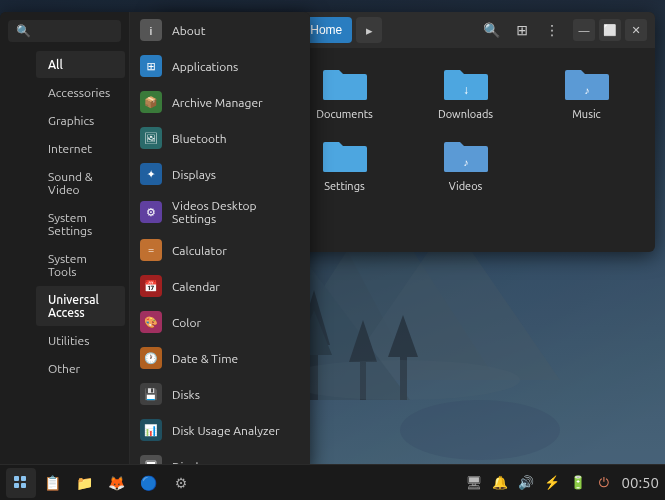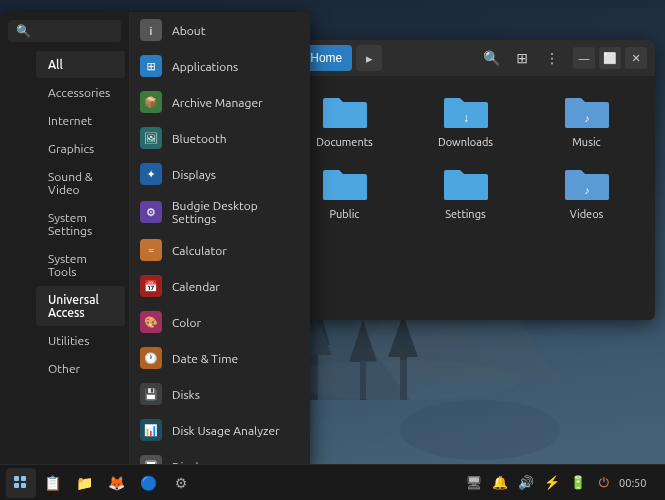--- a/index.html
+++ b/index.html
@@ -20,26 +20,25 @@
       height: 500px;
       background: linear-gradient(160deg, #1a2a3a 0%, #2a3a4a 30%, #3a5060 50%, #4a6070 60%, #566878 70%, #607880 80%, #6a8090 90%);
     }
 
     
     .file-manager {
       position: absolute;
       top: 12px;
       left: 155px;
       width: 500px;
-      height: 280px;
+      height: 240px;
       background: #232323;
       border-radius: 6px;
       overflow: hidden;
       box-shadow: 0 4px 20px rgba(0,0,0,0.6);
-      margin-top: 28px;
     }
 
     .fm-titlebar {
       display: flex;
       align-items: center;
       background: #2d2d2d;
       height: 36px;
       padding: 0 8px;
       gap: 4px;
     }
@@ -304,22 +303,23 @@
       display: flex;
       align-items: center;
       justify-content: center;
       font-size: 13px;
       cursor: pointer;
       color: #bbb;
     }
 
     .tray-clock {
       color: #ccc;
-      font-size: 11px;
+      font-size: 15px;
       min-width: 40px;
+      text-align: right;
     }
   </style>
 </head>
 <body>
 
 <div class="wallpaper">
 
   <svg width="665" height="500" style="position:absolute;top:0;left:0;opacity:0.7">
     <defs>
       <linearGradient id="bg" x1="0" y1="0" x2="0" y2="1">
@@ -432,30 +432,20 @@
     <span class="fm-item-label">Pictures</span>
   </div>
         <div class="fm-item">
     <div class="fm-folder-icon">
       <svg viewBox="0 0 48 40" fill="none">
         <path d="M2 8 Q2 6 4 6 H18 L22 10 H44 Q46 10 46 12 V34 Q46 36 44 36 H4 Q2 36 2 34 Z" fill="#4da6e0"></path>
         <path d="M2 14 H46 V34 Q46 36 44 36 H4 Q2 36 2 34 Z" fill="#4da6e0" opacity="0.8"></path>
 
       </svg>
     </div>
-    <span class="fm-item-label">Public</span>
-  </div>
-        <div class="fm-item">
-    <div class="fm-folder-icon">
-      <svg viewBox="0 0 48 40" fill="none">
-        <path d="M2 8 Q2 6 4 6 H18 L22 10 H44 Q46 10 46 12 V34 Q46 36 44 36 H4 Q2 36 2 34 Z" fill="#4da6e0"></path>
-        <path d="M2 14 H46 V34 Q46 36 44 36 H4 Q2 36 2 34 Z" fill="#4da6e0" opacity="0.8"></path>
-
-      </svg>
-    </div>
     <span class="fm-item-label">Settings</span>
   </div>
         <div class="fm-item">
     <div class="fm-folder-icon">
       <svg viewBox="0 0 48 40" fill="none">
         <path d="M2 8 Q2 6 4 6 H18 L22 10 H44 Q46 10 46 12 V34 Q46 36 44 36 H4 Q2 36 2 34 Z" fill="#5b9ad5"></path>
         <path d="M2 14 H46 V34 Q46 36 44 36 H4 Q2 36 2 34 Z" fill="#5b9ad5" opacity="0.8"></path>
         <text x="24" y="30" text-anchor="middle" fill="white" font-size="10">♪</text>
 
       </svg>
@@ -469,22 +459,22 @@
 <div class="app-launcher">
 
   <div class="categories-panel">
     <div class="search-bar">
       <span class="search-icon">🔍</span>
       <input type="text" class="search-input" placeholder="" style="">
     </div>
     <div class="category-list" id="category-list">
     <div class="cat-item active">All</div>
         <div class="cat-item">Accessories</div>
+        <div class="cat-item">Graphics</div>
         <div class="cat-item">Internet</div>
-        <div class="cat-item">Graphics</div>
         <div class="cat-item">Sound &amp; Video</div>
         <div class="cat-item">System Settings</div>
         <div class="cat-item">System Tools</div>
         <div class="cat-item active">Universal Access</div>
         <div class="cat-item">Utilities</div>
         <div class="cat-item">Other</div>
       </div>
   </div>
 
   <div class="apps-panel" id="apps-panel">
@@ -515,21 +505,21 @@
       <div class="app-item">
     <div class="app-icon" style="background:#2060a0">
       <span style="font-size:11px;color:white">✦</span>
     </div>
     <span class="app-label">Displays</span>
   </div>
       <div class="app-item">
     <div class="app-icon" style="background:#6040a0">
       <span style="font-size:11px;color:white">⚙</span>
     </div>
-    <span class="app-label">Budgie Desktop Settings</span>
+    <span class="app-label">Videos Desktop Settings</span>
   </div>
       <div class="app-item">
     <div class="app-icon" style="background:#c07030">
       <span style="font-size:11px;color:white">=</span>
     </div>
     <span class="app-label">Calculator</span>
   </div>
       <div class="app-item">
     <div class="app-icon" style="background:#a02020">
       <span style="font-size:11px;color:white">📅</span>

